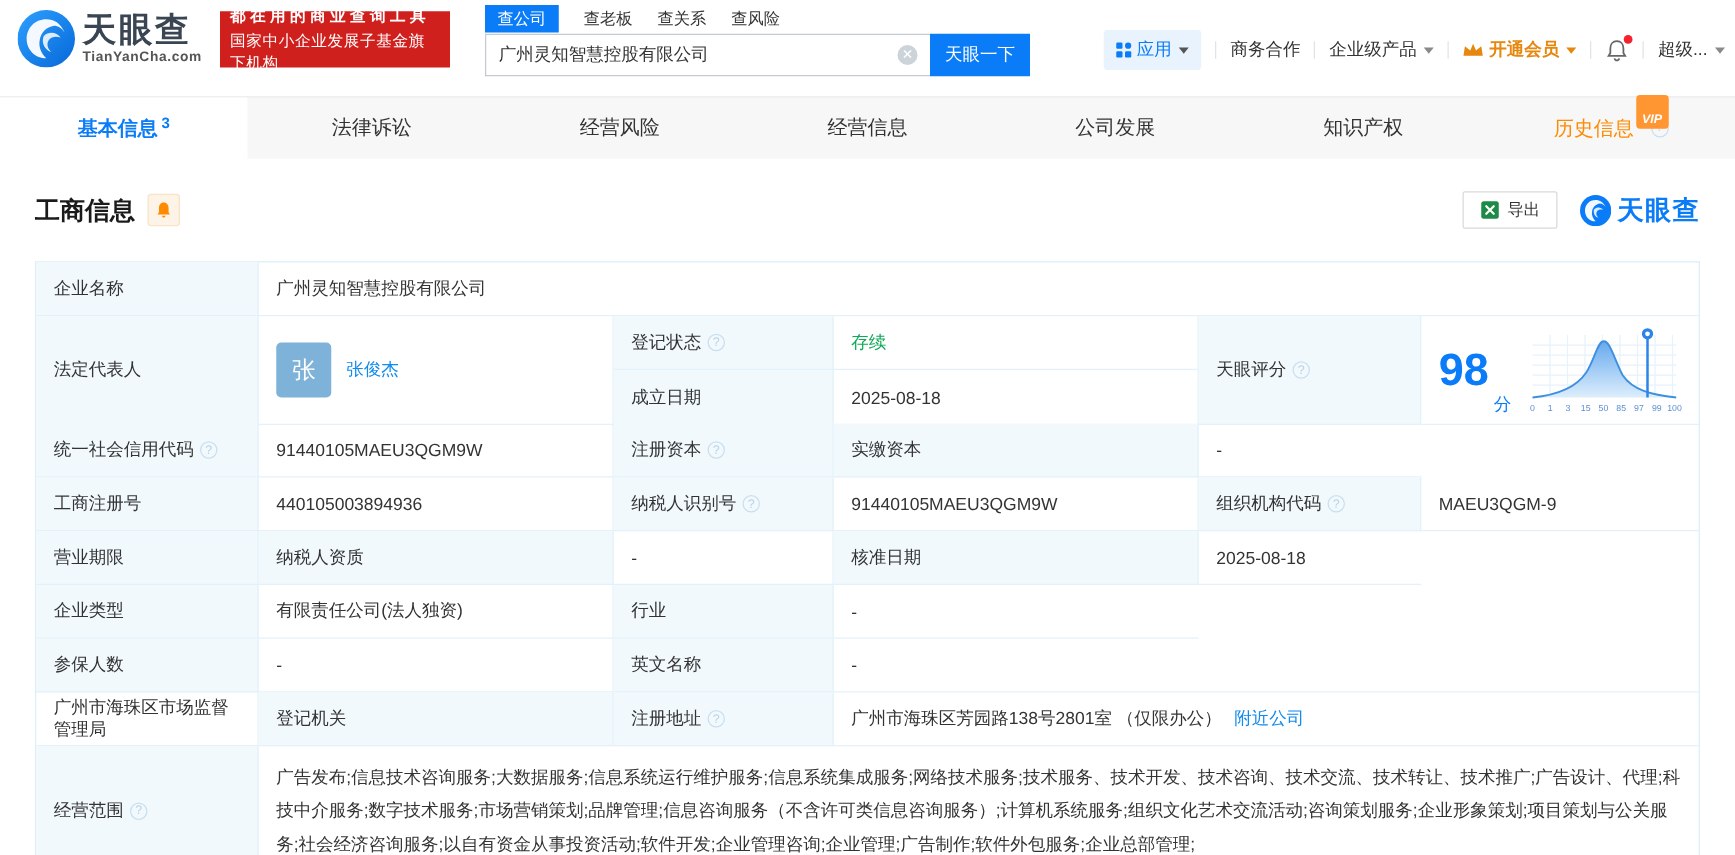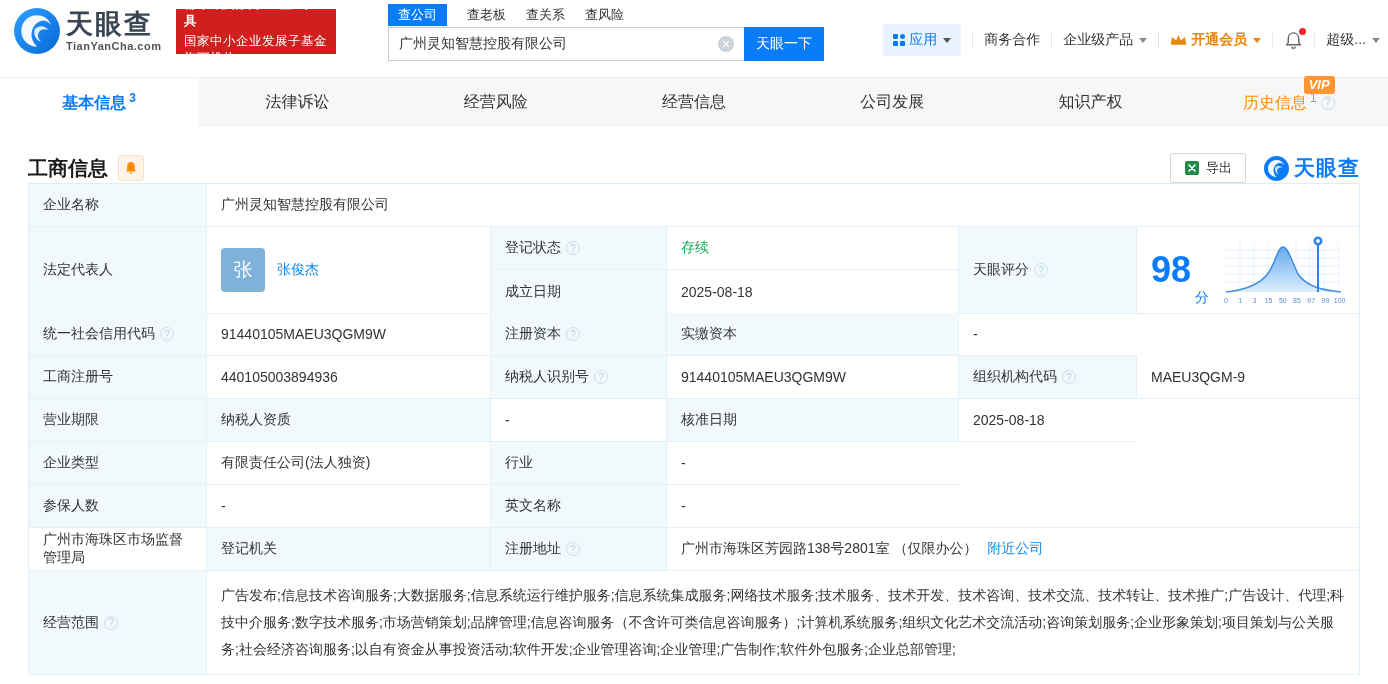--- a/index.html
+++ b/index.html
@@ -5,21 +5,21 @@
   * { margin:0; padding:0; box-sizing:border-box; }
   html,body { width:1388px; height:684px; overflow:hidden; background:#fff;
     font-family:"Liberation Sans","DejaVu Sans",sans-serif; font-size:14px; color:#333; }
 
   
   .top-header { position:relative; height:64px; background:#fff; }
   .logo-group { position:absolute; left:14px; top:8px; display:flex; align-items:center; gap:6px; cursor:pointer; }
   .logo-text-stack { display:flex; flex-direction:column; line-height:1; }
   .logo-cn { font-size:27px; font-weight:bold; color:#3a4554; letter-spacing:2px; }
   .logo-en { font-size:11px; color:#555; font-weight:bold; letter-spacing:.5px; margin-top:3px; }
-  .slogan { position:absolute; left:176px; top:9px; width:160px; height:45px; background:#d0201e; color:#fff;
+  .slogan { position:absolute; left:176px; top:9px; width:184px; height:45px; background:#d0201e; color:#fff;
     display:flex; flex-direction:column; justify-content:center; padding:0 8px; }
   .slogan .l1 { font-size:12.5px; font-weight:bold; letter-spacing:3.5px; }
   .slogan .l2 { font-size:12.5px; font-weight:normal; margin-top:3px; letter-spacing:.5px; }
 
   .search-area { position:absolute; left:388px; top:3px; width:436px; }
   .search-tabs { display:flex; gap:20px; align-items:center; height:23px; }
   .search-tab { font-size:13px; color:#333; cursor:pointer; padding:2px 0; }
   .search-tab.active { background:#0b7cf8; color:#fff; padding:2px 10px; }
   .search-row { display:flex; margin-top:1px; }
   .search-input-wrap { position:relative; flex:1; }
@@ -47,25 +47,25 @@
 
   
   .main-tabs { display:flex; height:50px; background:#f7f7f7; border-top:1px solid #ececec; margin-top:13px; }
   .main-tab { flex:1; display:flex; align-items:center; justify-content:center; font-size:16px; color:#333;
     cursor:pointer; position:relative; }
   .main-tab.active { background:#fff; color:#0b7cf8; font-weight:bold; }
   .tab-count { font-size:12px; color:#0b7cf8; vertical-align:super; margin-left:3px; }
   .main-tab.history { color:#ff8a00; }
   .main-tab.history .tab-count-gray { font-size:12px; color:#999; vertical-align:super; margin-left:3px; }
   .tab-inner { position:relative; display:inline-block; padding:4px 0; }
-  .vip-badge { position:absolute; top:-11px; right:-18px; background:#ff9632; color:#fff; font-size:13px;
-    font-style:italic; font-weight:bold; padding:1px 5px 2px; border-radius:3px; }
+  .vip-badge { position:absolute; top:-11px; right:-18px; background:#ff9632; color:#fff; font-size:10px;
+    font-style:italic; font-weight:bold; padding:14px 5px 2px; border-radius:3px; }
 
   
-  .section-header { display:flex; align-items:center; justify-content:space-between; margin:26px 28px 0; }
+  .section-header { display:flex; align-items:center; justify-content:space-between; margin:26px 28px 26px; }
   .sh-left { display:flex; align-items:center; gap:10px; }
   .section-title { font-size:20px; font-weight:bold; color:#1a1a1a; }
   .bell-box { width:26px; height:26px; background:#fdf4e7; border:1px solid #f7e3c6; border-radius:3px;
     display:flex; align-items:center; justify-content:center; cursor:pointer; }
   .sh-right { display:flex; align-items:center; gap:18px; }
   .export-btn { display:flex; align-items:center; gap:6px; height:30px; padding:0 13px; background:#fff;
     border:1px solid #d9d9d9; border-radius:2px; font-size:13px; color:#333; cursor:pointer; font-family:inherit; }
   .mini-logo { display:flex; align-items:center; gap:5px; }
   .mini-logo-text { font-size:21px; font-weight:bold; color:#0b7cf8; letter-spacing:1px; }
 

